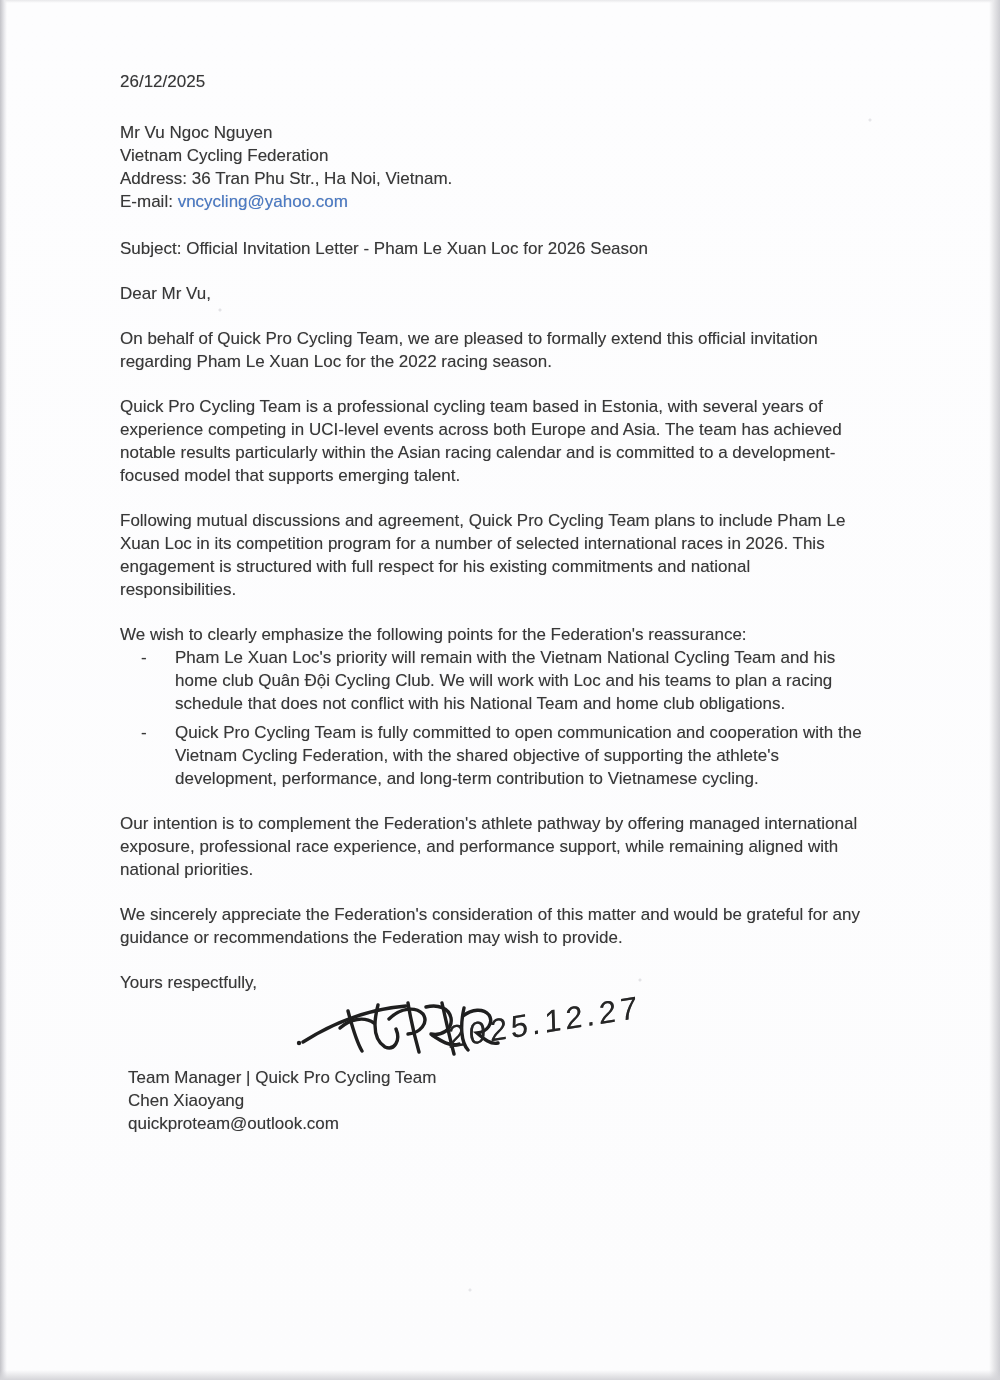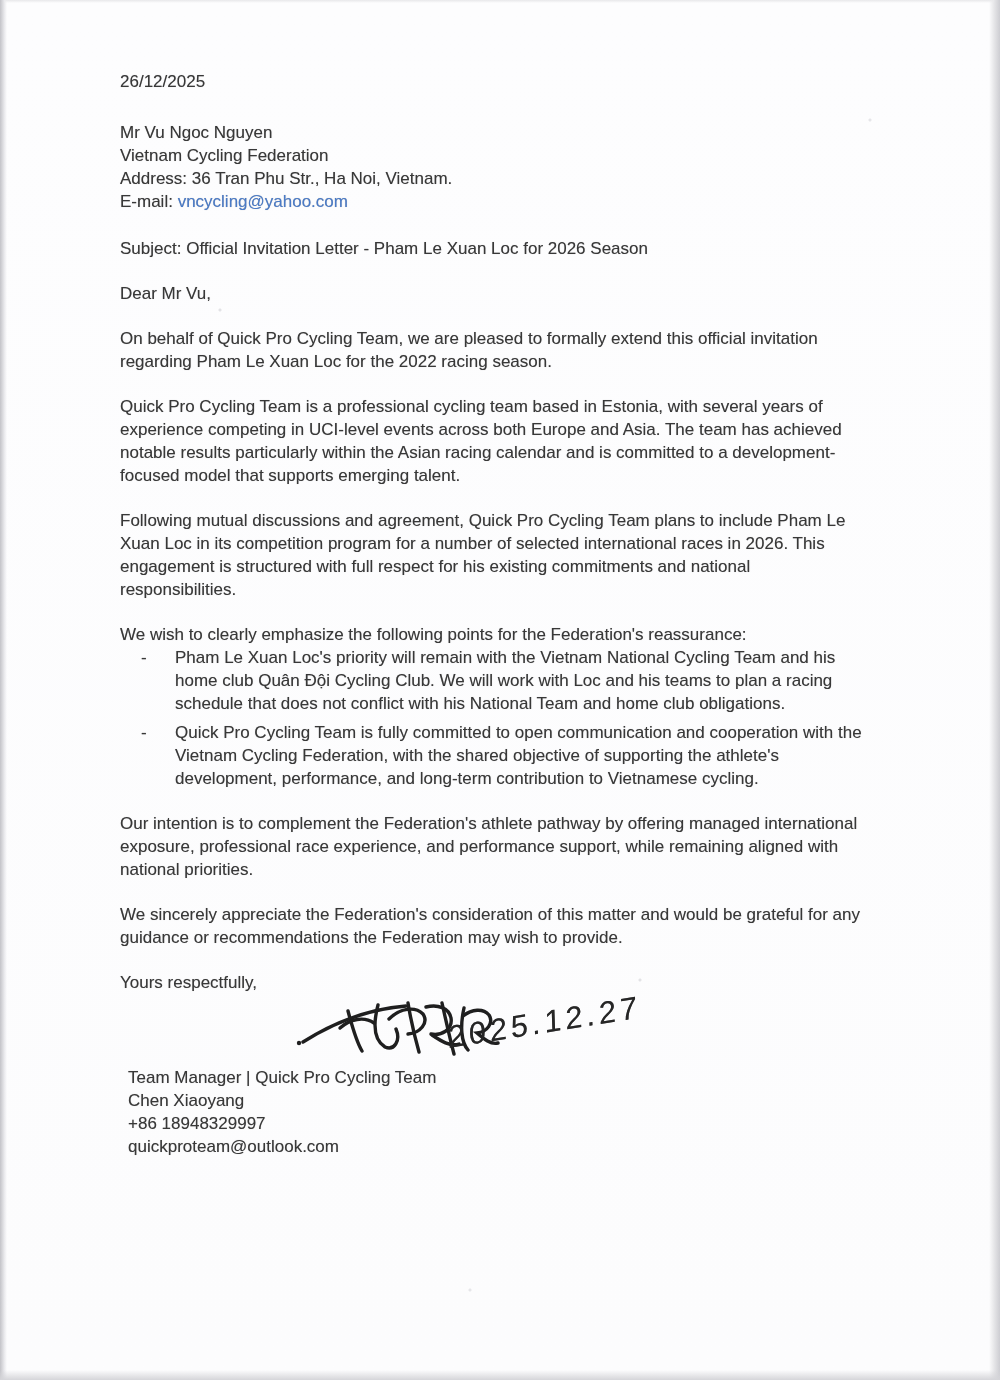--- a/index.html
+++ b/index.html
@@ -133,19 +133,18 @@
           <path d="M144 39 C 153 45, 162 51, 171 48"></path>
           <path d="M154 7 C 158 25, 162 43, 166 58"></path>
           <path d="M176 12 C 172 30, 173 46, 180 54"></path>
           <path d="M175 20 C 184 13, 195 12, 201 19 C 206 27, 199 36, 189 37 C 196 43, 203 49, 210 47"></path>
         </g>
       </svg>
       <div class="hand-date">2025.12.27</div>
       <div class="sig-text">
         <div>Team Manager | Quick Pro Cycling Team</div>
         <div>Chen Xiaoyang</div>
-        <div>+86 18948329997</div>
         <div>quickproteam@outlook.com</div>
       </div>
     </div>
 
   </div>
 </div>
 
 </body></html>

